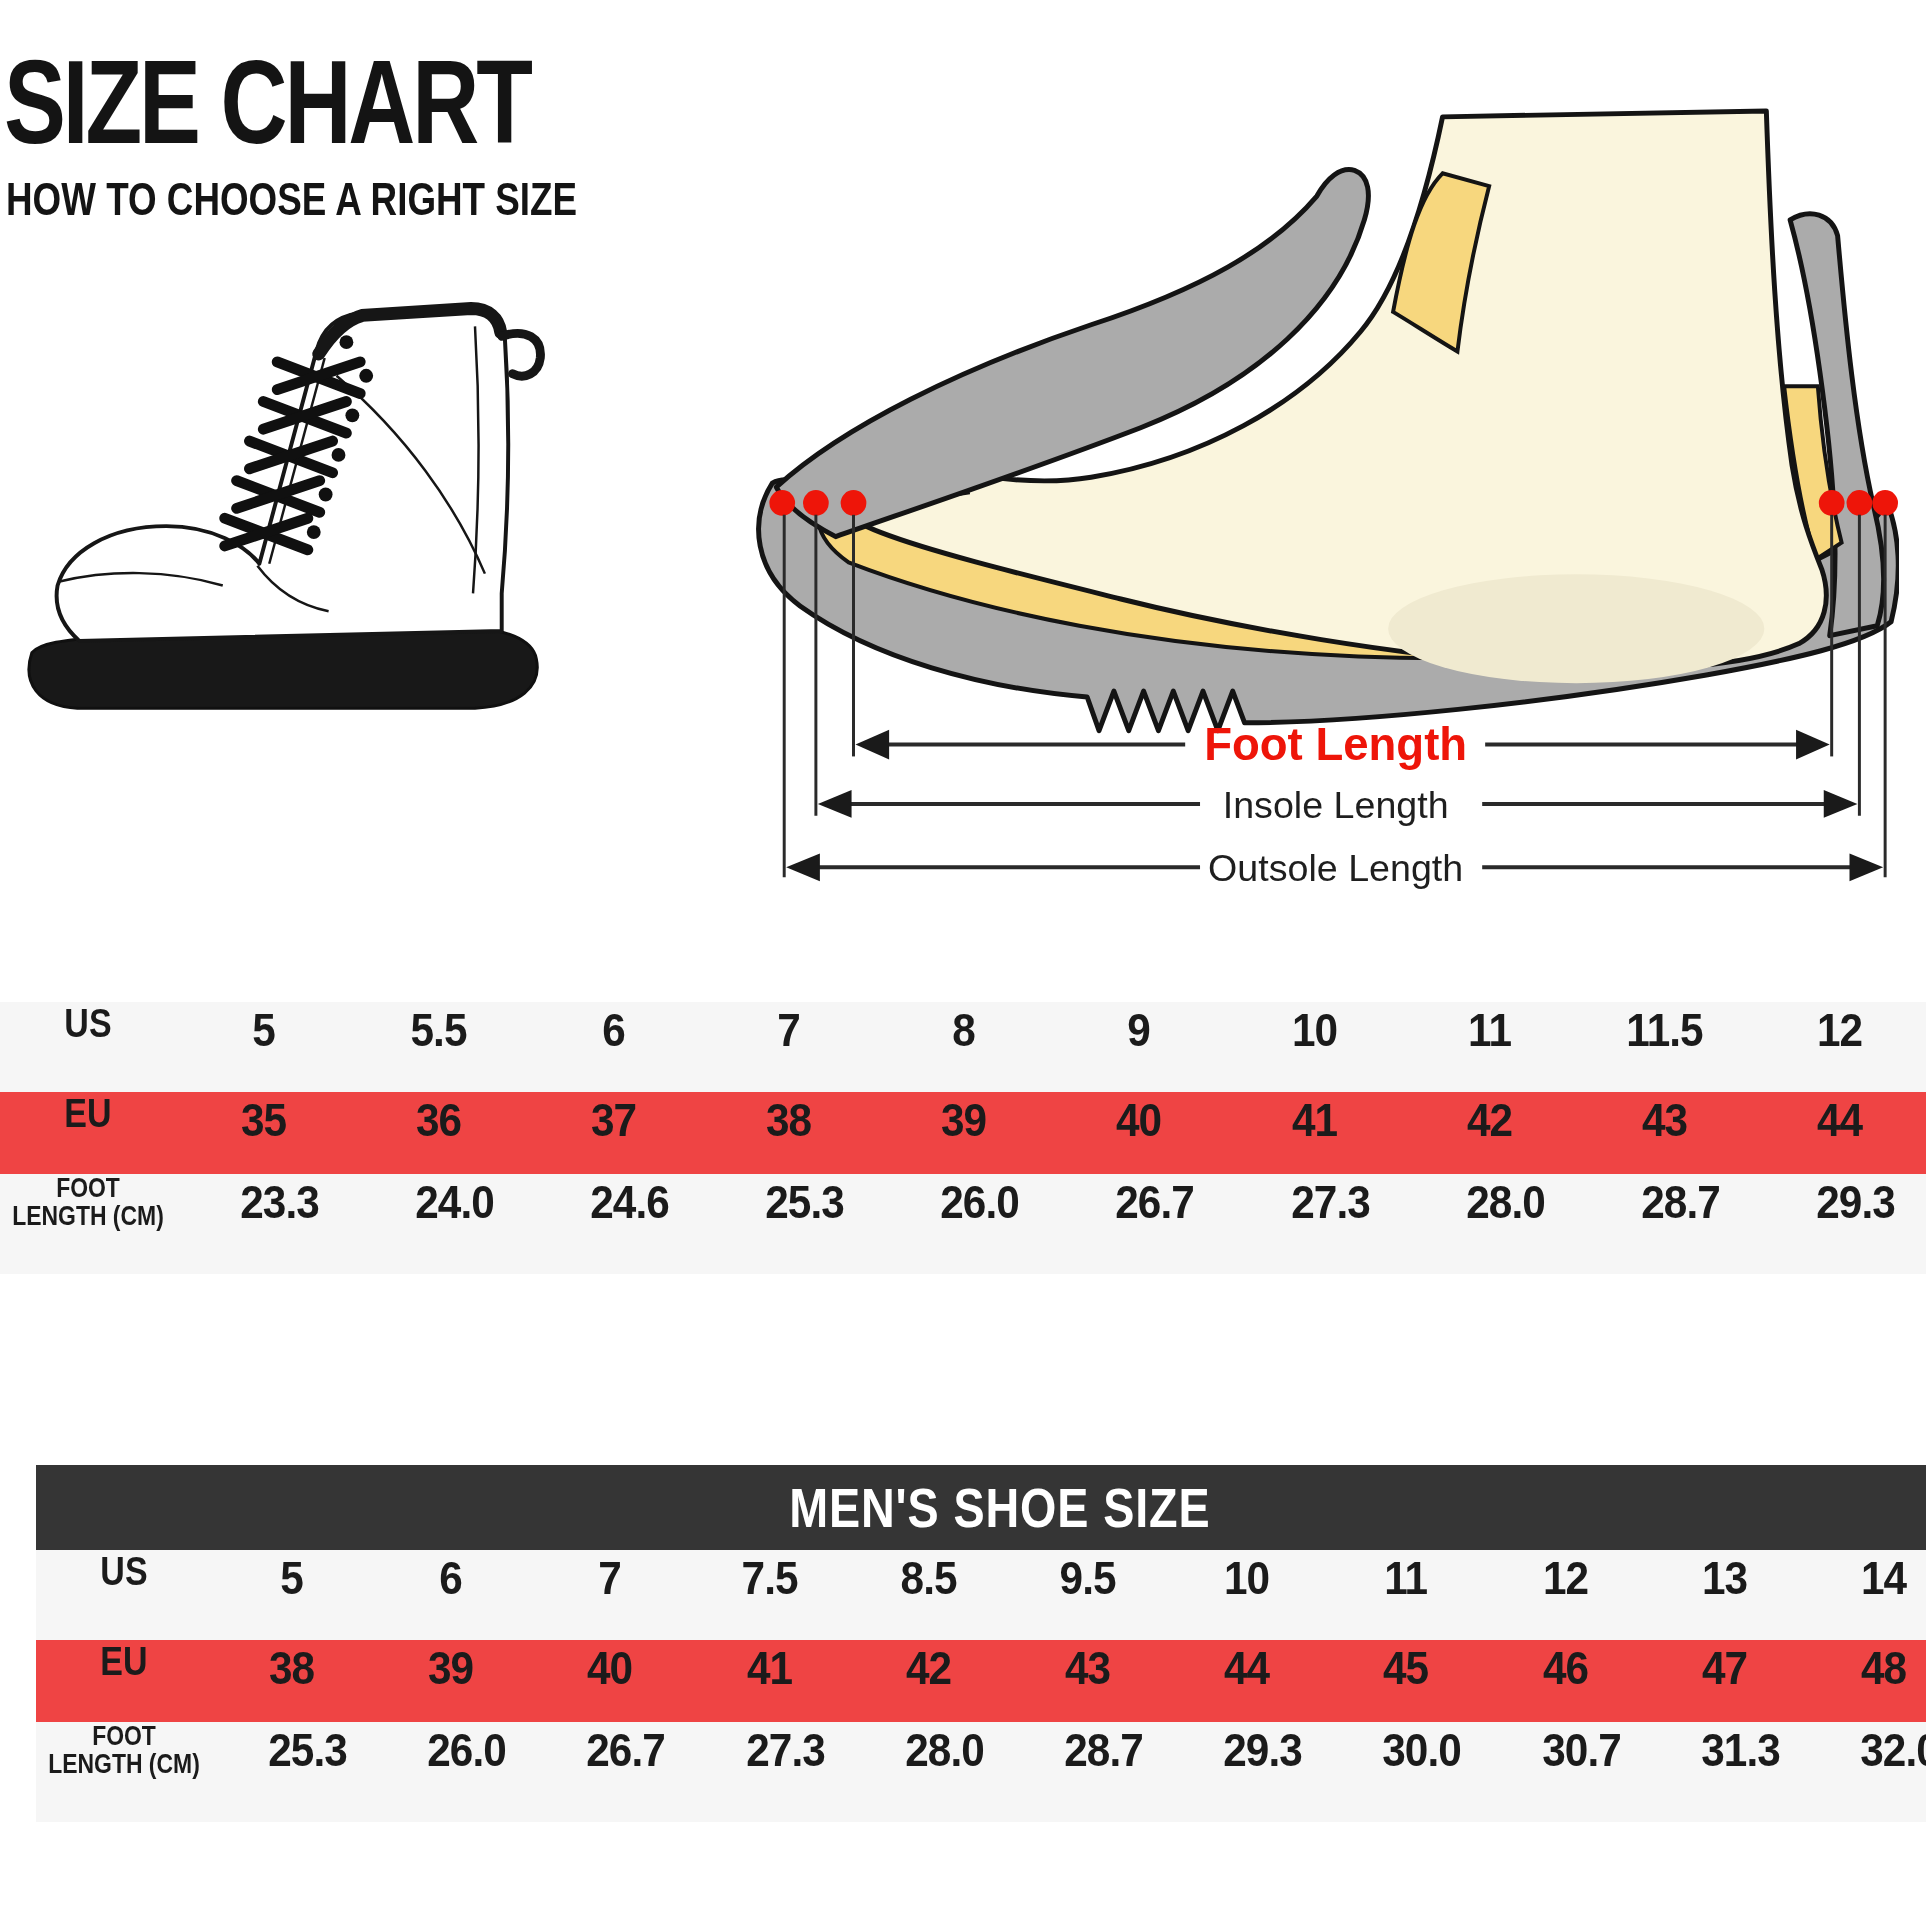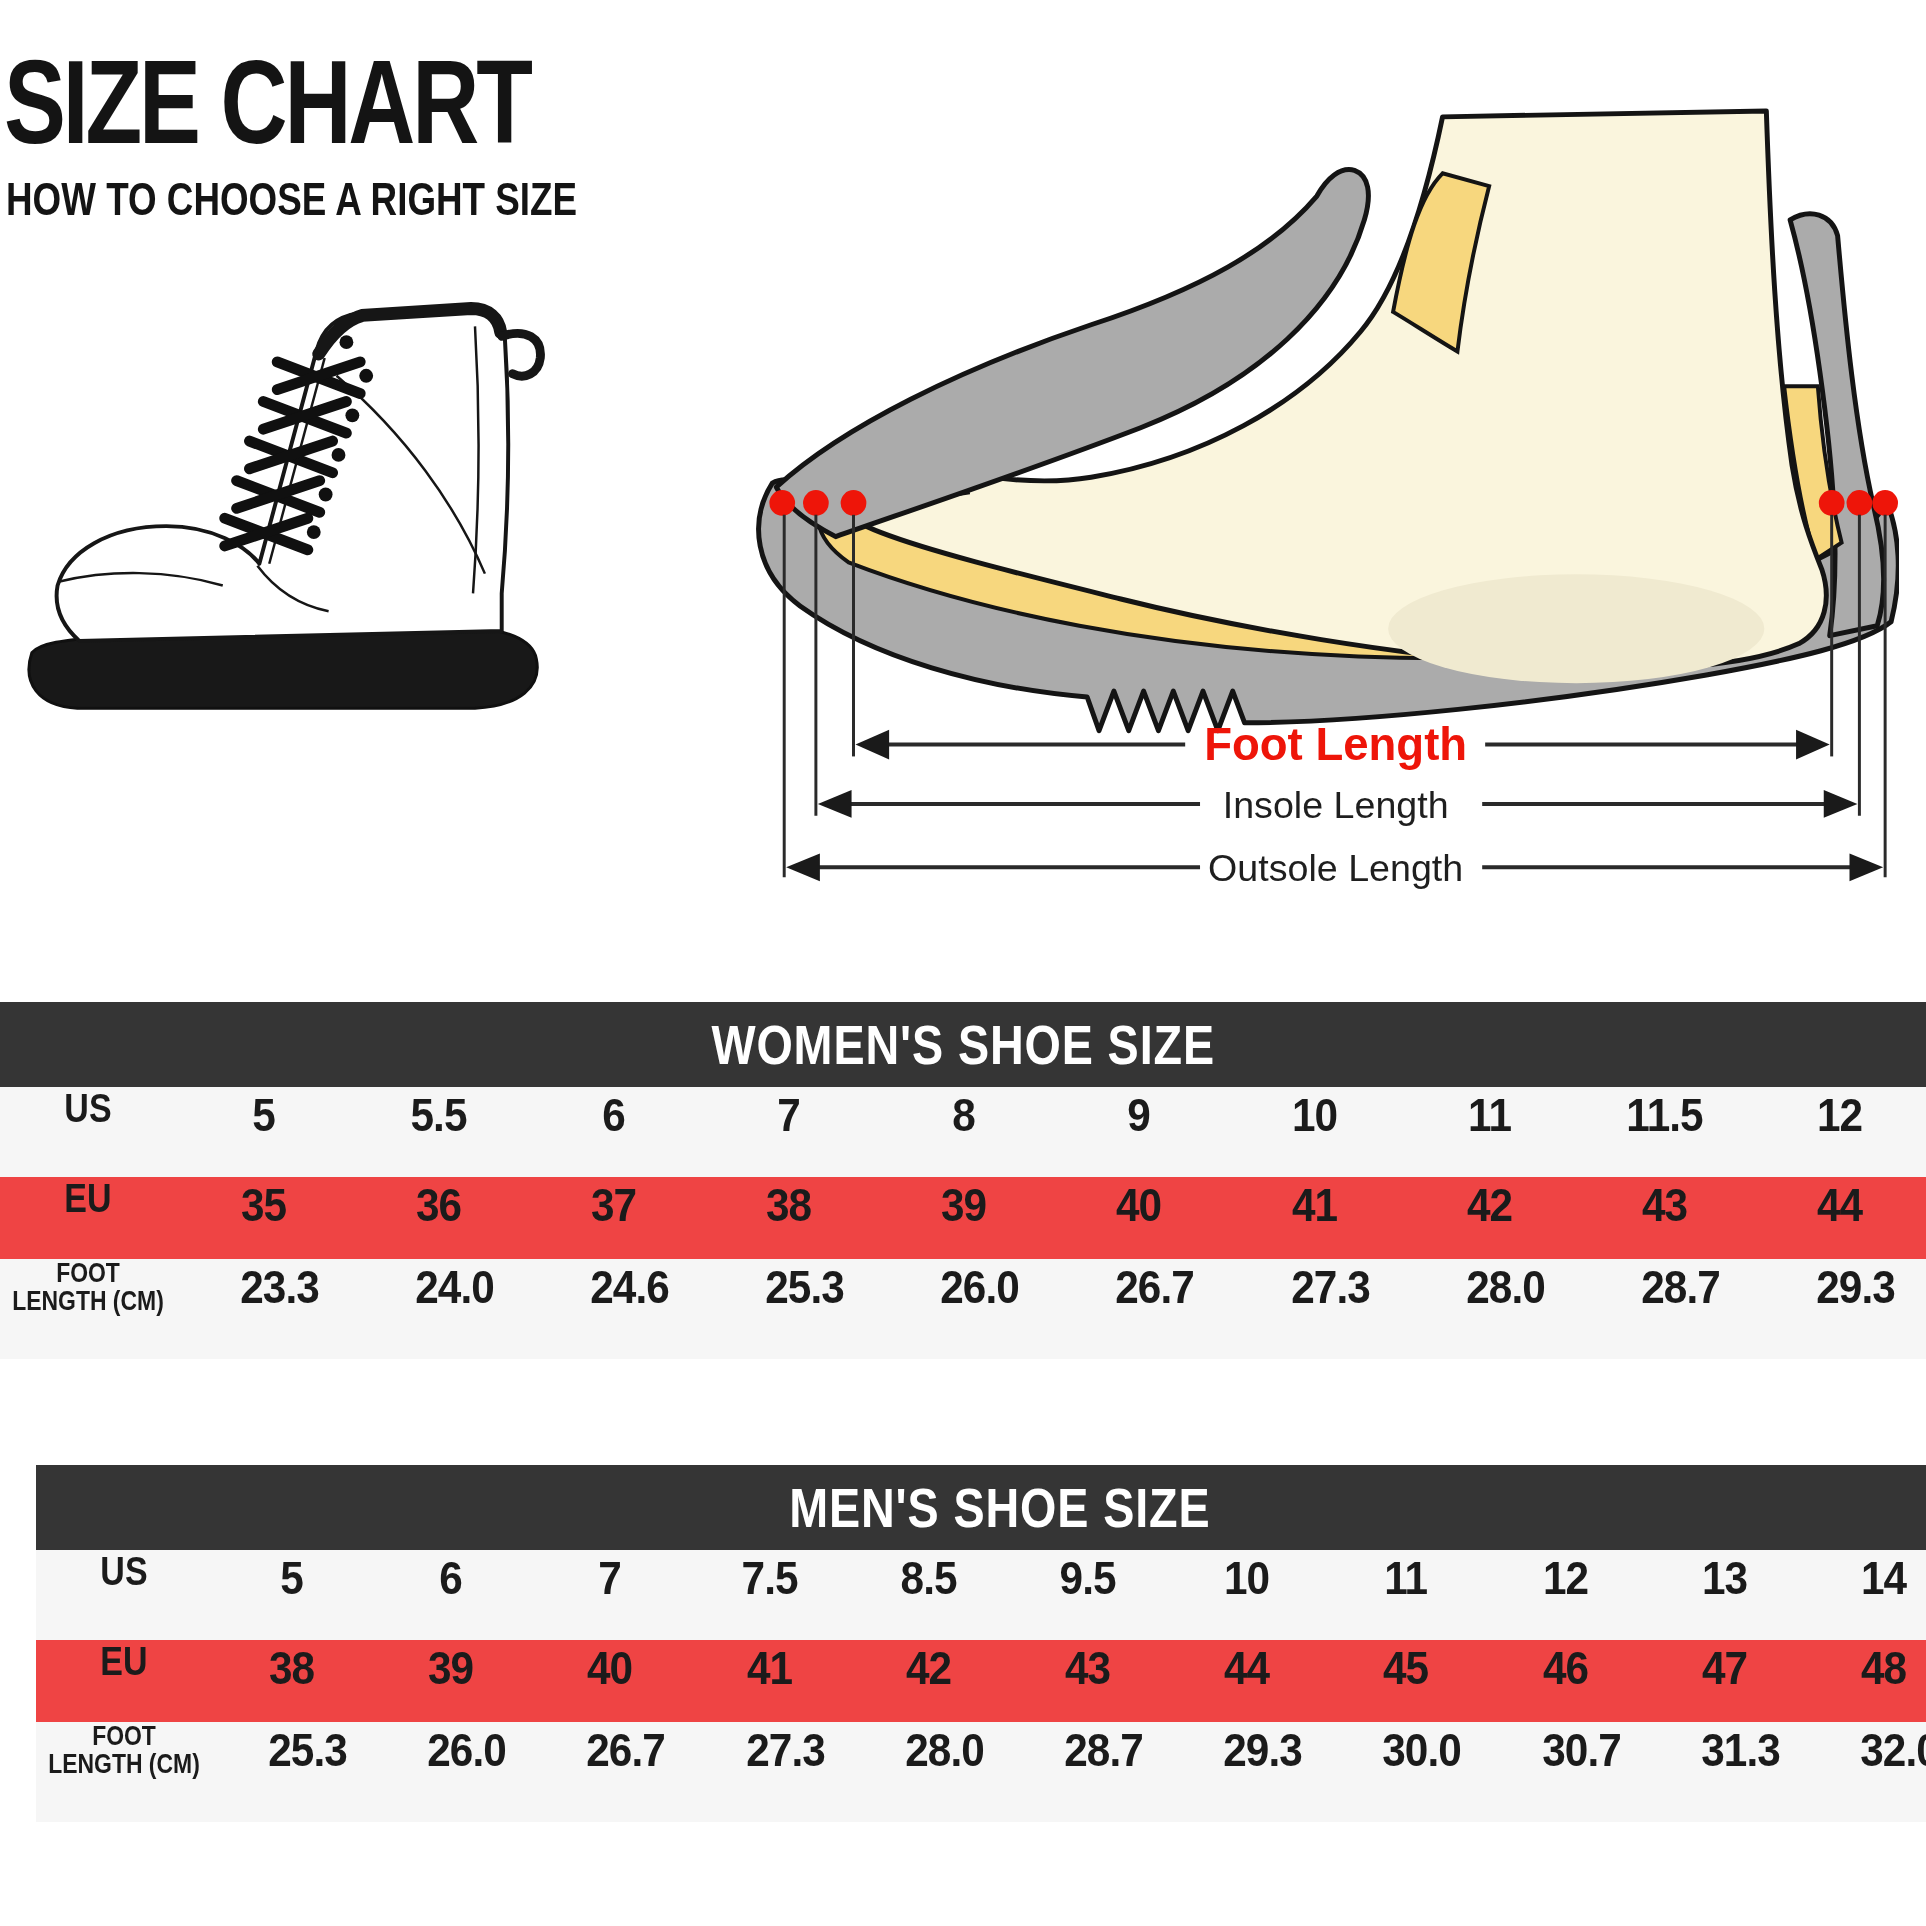--- a/index.html
+++ b/index.html
@@ -181,23 +181,20 @@
       <g>
         <path d="M 198 796 H 600 M 885 796 H 1274" stroke="#2a2a2a" stroke-width="4"></path>
         <polygon points="182,796 216,782 216,810" fill="#1a1a1a"></polygon>
         <polygon points="1290,796 1256,782 1256,810" fill="#1a1a1a"></polygon>
         <text x="737" y="810" text-anchor="middle" font-size="38" fill="#1f1f1f" font-family="Liberation Sans, sans-serif">Outsole Length</text>
       </g>
     </svg>
   </div>
 
   <div class="size-table" id="women-table">
-    <div class="table-header">
-      <span>WOMEN'S SHOE SIZE</span>
-    </div>
     <div class="tbody">
         <div class="trow light">
           <div class="tlabel">
             <span>US</span>
           </div>
           <div class="tcell">5</div>
           <div class="tcell">5.5</div>
           <div class="tcell">6</div>
           <div class="tcell">7</div>
           <div class="tcell">8</div>

